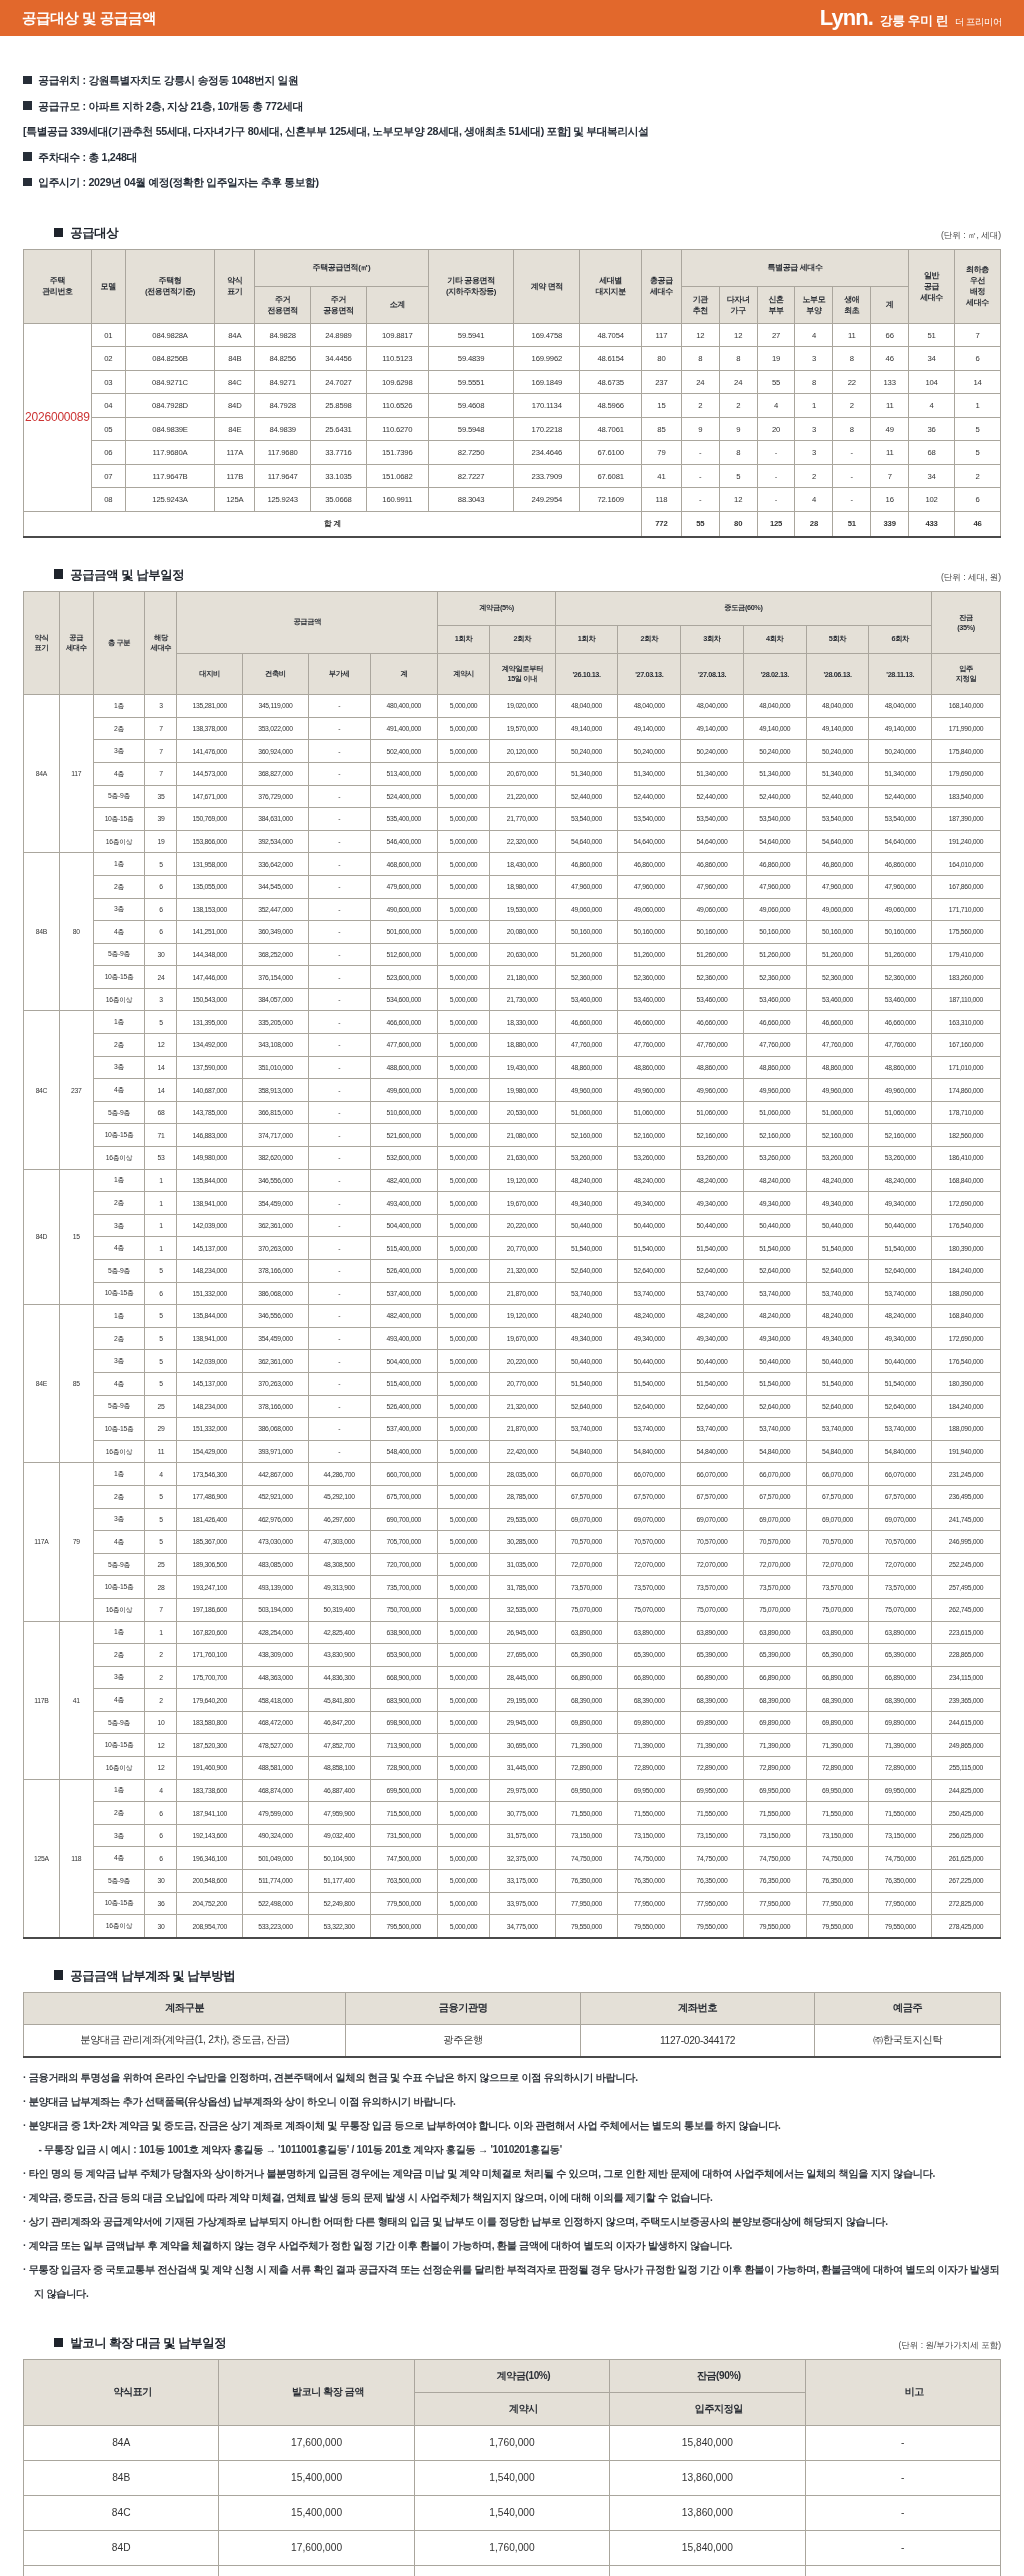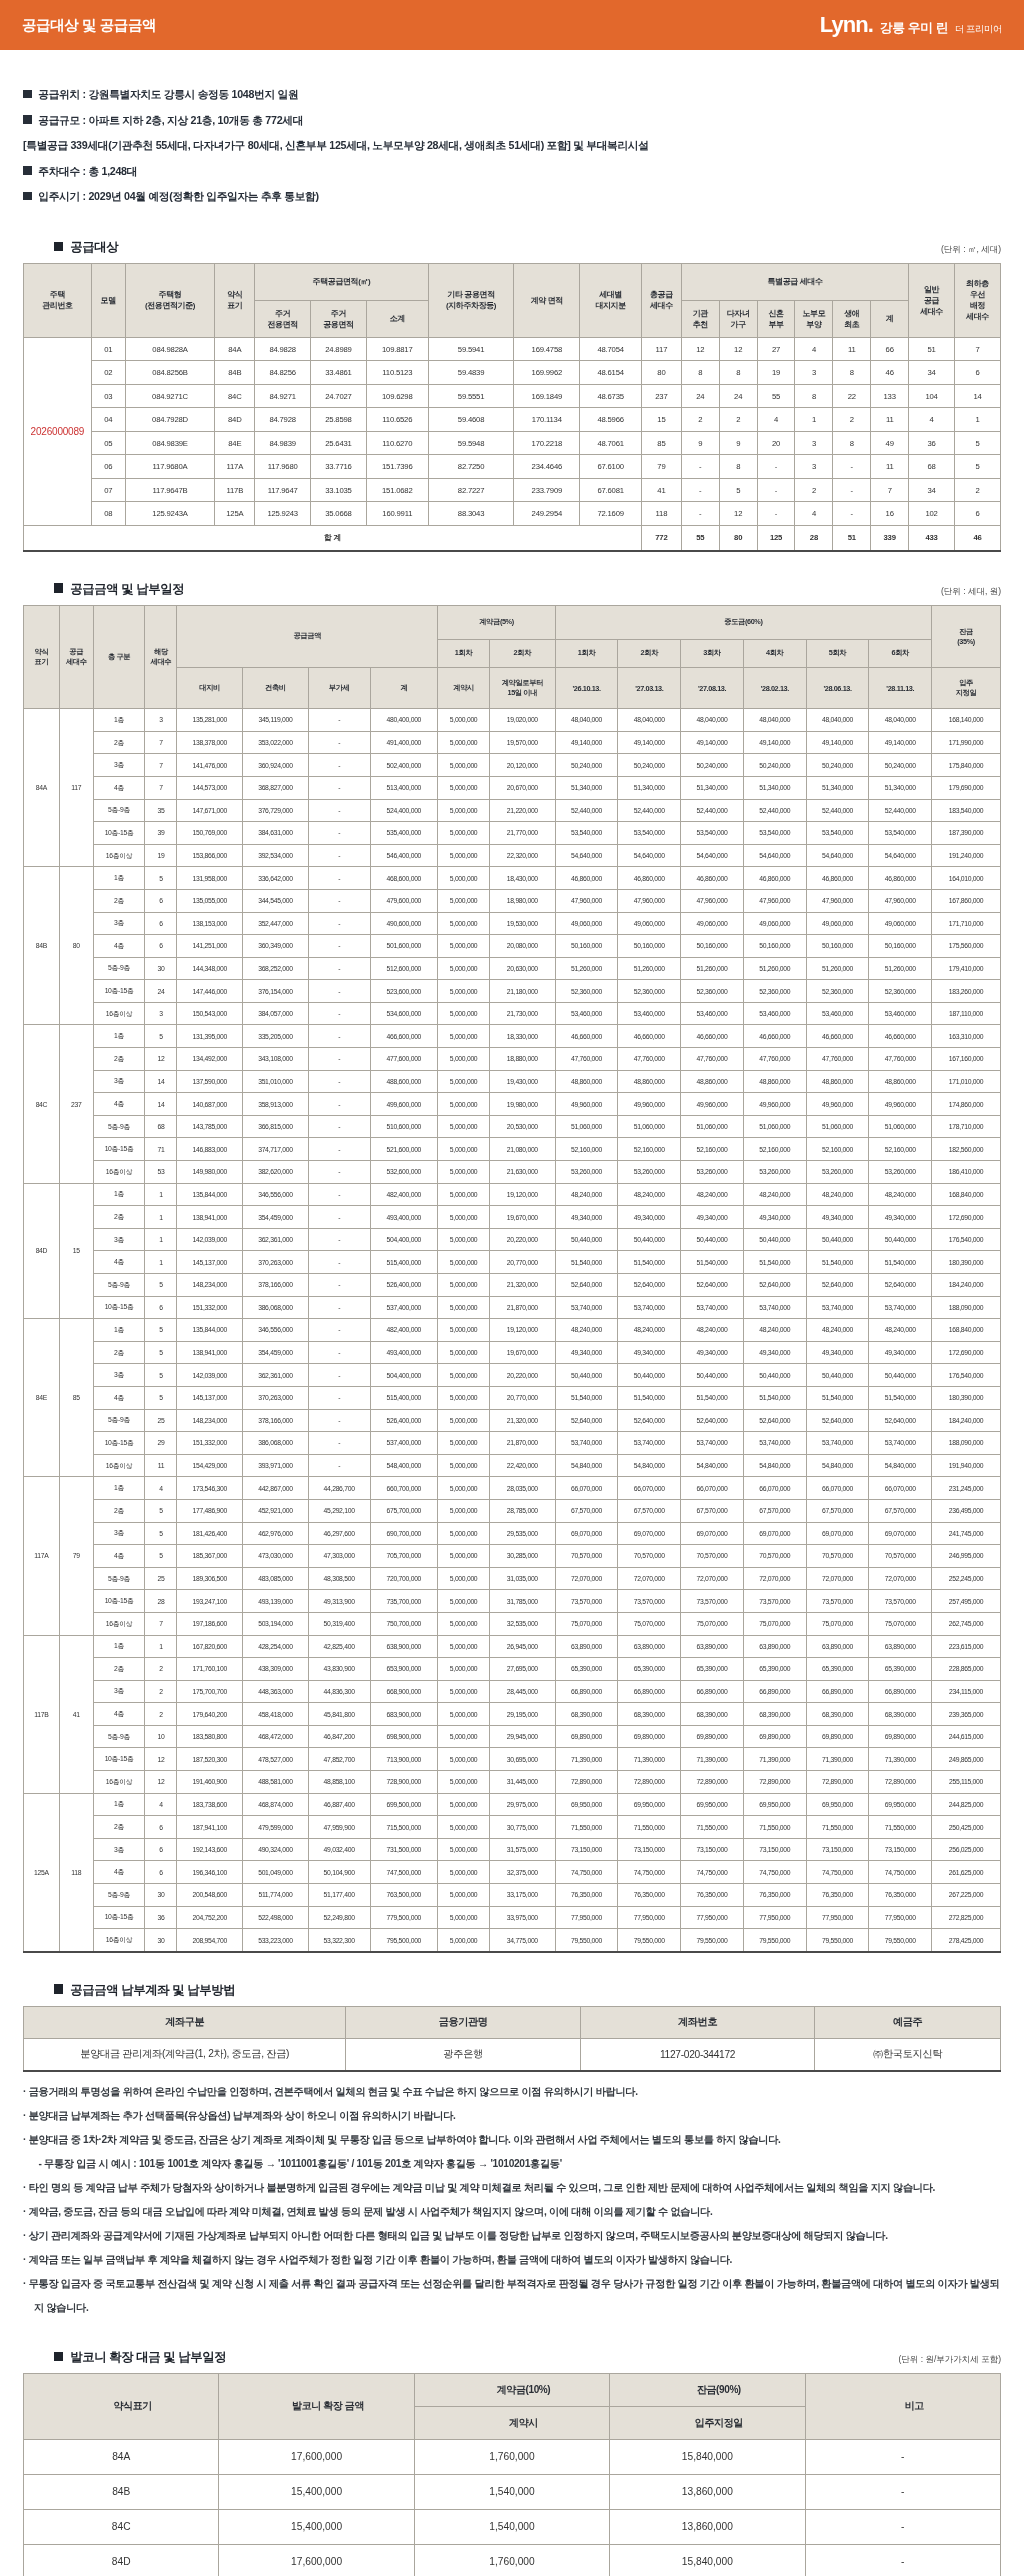--- a/index.html
+++ b/index.html
@@ -1,17 +1,17 @@
 <!DOCTYPE html>
 <html lang="ko" style="font-size:13.7px"><head>
 <meta charset="utf-8">
 <style>
   html,body{margin:0;padding:0;background:#fff;}
   body{width:1024px;font-family:"Liberation Sans","DejaVu Sans",sans-serif;color:#2b2f36;}
-  .topbar{height:50px;background:#e2682c;display:flex;align-items:center;justify-content:space-between;padding:0 22px;box-sizing:border-box;}
+  .topbar{height:36px;background:#e2682c;display:flex;align-items:center;justify-content:space-between;padding:0 22px;box-sizing:border-box;}
   .topbar-title{color:#fff;font-size:14.5px;font-weight:bold;letter-spacing:-0.4px;}
   .topbar-brand{color:#fff;display:flex;align-items:baseline;gap:6.8px;}
   .brand-lynn{font-size:22px;font-weight:bold;letter-spacing:-0.9px;}
   .brand-main{font-size:12.8px;font-weight:bold;letter-spacing:-0.4px;}
   .brand-sub{font-size:9.4px;font-weight:normal;letter-spacing:-0.4px;}
   .content{padding:0 23px 22px 23px;}
   
   .intro{list-style:none;margin:32px 0 0 0;padding:0;}
   .intro li{font-size:10.7px;font-weight:bold;color:#272e38;line-height:25.6px;letter-spacing:-0.3px;}
   .sqm{display:inline-block;width:8.5px;height:8.5px;background:#272e38;margin-right:6.8px;}
@@ -21,21 +21,21 @@
   .section-title .sqm{width:9.4px;height:9.4px;background:#1e232b;}
   .unit-note{font-size:8.5px;color:#444;}
   
   table{border-collapse:collapse;width:100%;table-layout:fixed;border-top:1.7px solid #4a4a4a;border-bottom:2.6px double #4a4a4a;}
   th,td{border:0.9px solid #aaa69d;text-align:center;vertical-align:middle;overflow:hidden;}
   thead th{background:#e4e0d7;font-weight:bold;color:#2b2f36;white-space:pre-line;}
   thead{border-bottom:1.7px solid #7a7a7a;}
   
   .supply-table th{font-size:8px;height:34px;letter-spacing:-0.4px;}
   .supply-table td{font-size:7.7px;height:20.5px;letter-spacing:-0.2px;color:#333;}
-  .supply-table .mgmt{color:#cc3333;font-size:10px;}
+  .supply-table .mgmt{color:#cc3333;font-size:12px;text-align:right;}
   .supply-table .total-row td{border-top:1.7px solid #7a7a7a;font-weight:bold;height:22px;}
   
   .pay-table th{font-size:7.3px;letter-spacing:-0.4px;}
   .pay-table thead tr:nth-child(1) th{height:31px;}
   .pay-table thead tr:nth-child(2) th{height:25.6px;}
   .pay-table thead tr:nth-child(3) th{height:38px;}
   .pay-table td{font-size:6.8px;height:19.6px;letter-spacing:-0.3px;color:#333;}
   .pay-table tr.group-start td{border-top:1.7px solid #8a8a8a;}
   
   .acct-table th{font-size:10.2px;height:29px;letter-spacing:-0.4px;}
@@ -163,21 +163,21 @@
           <td>11</td>
           <td>66</td>
           <td>51</td>
           <td>7</td>
         </tr>
         <tr>
           <td>02</td>
           <td>084.8256B</td>
           <td>84B</td>
           <td>84.8256</td>
-          <td>33.4861</td>
+          <td>34.4456</td>
           <td>110.5123</td>
           <td>59.4839</td>
           <td>169.9962</td>
           <td>48.6154</td>
           <td>80</td>
           <td>8</td>
           <td>8</td>
           <td>19</td>
           <td>3</td>
           <td>8</td>

